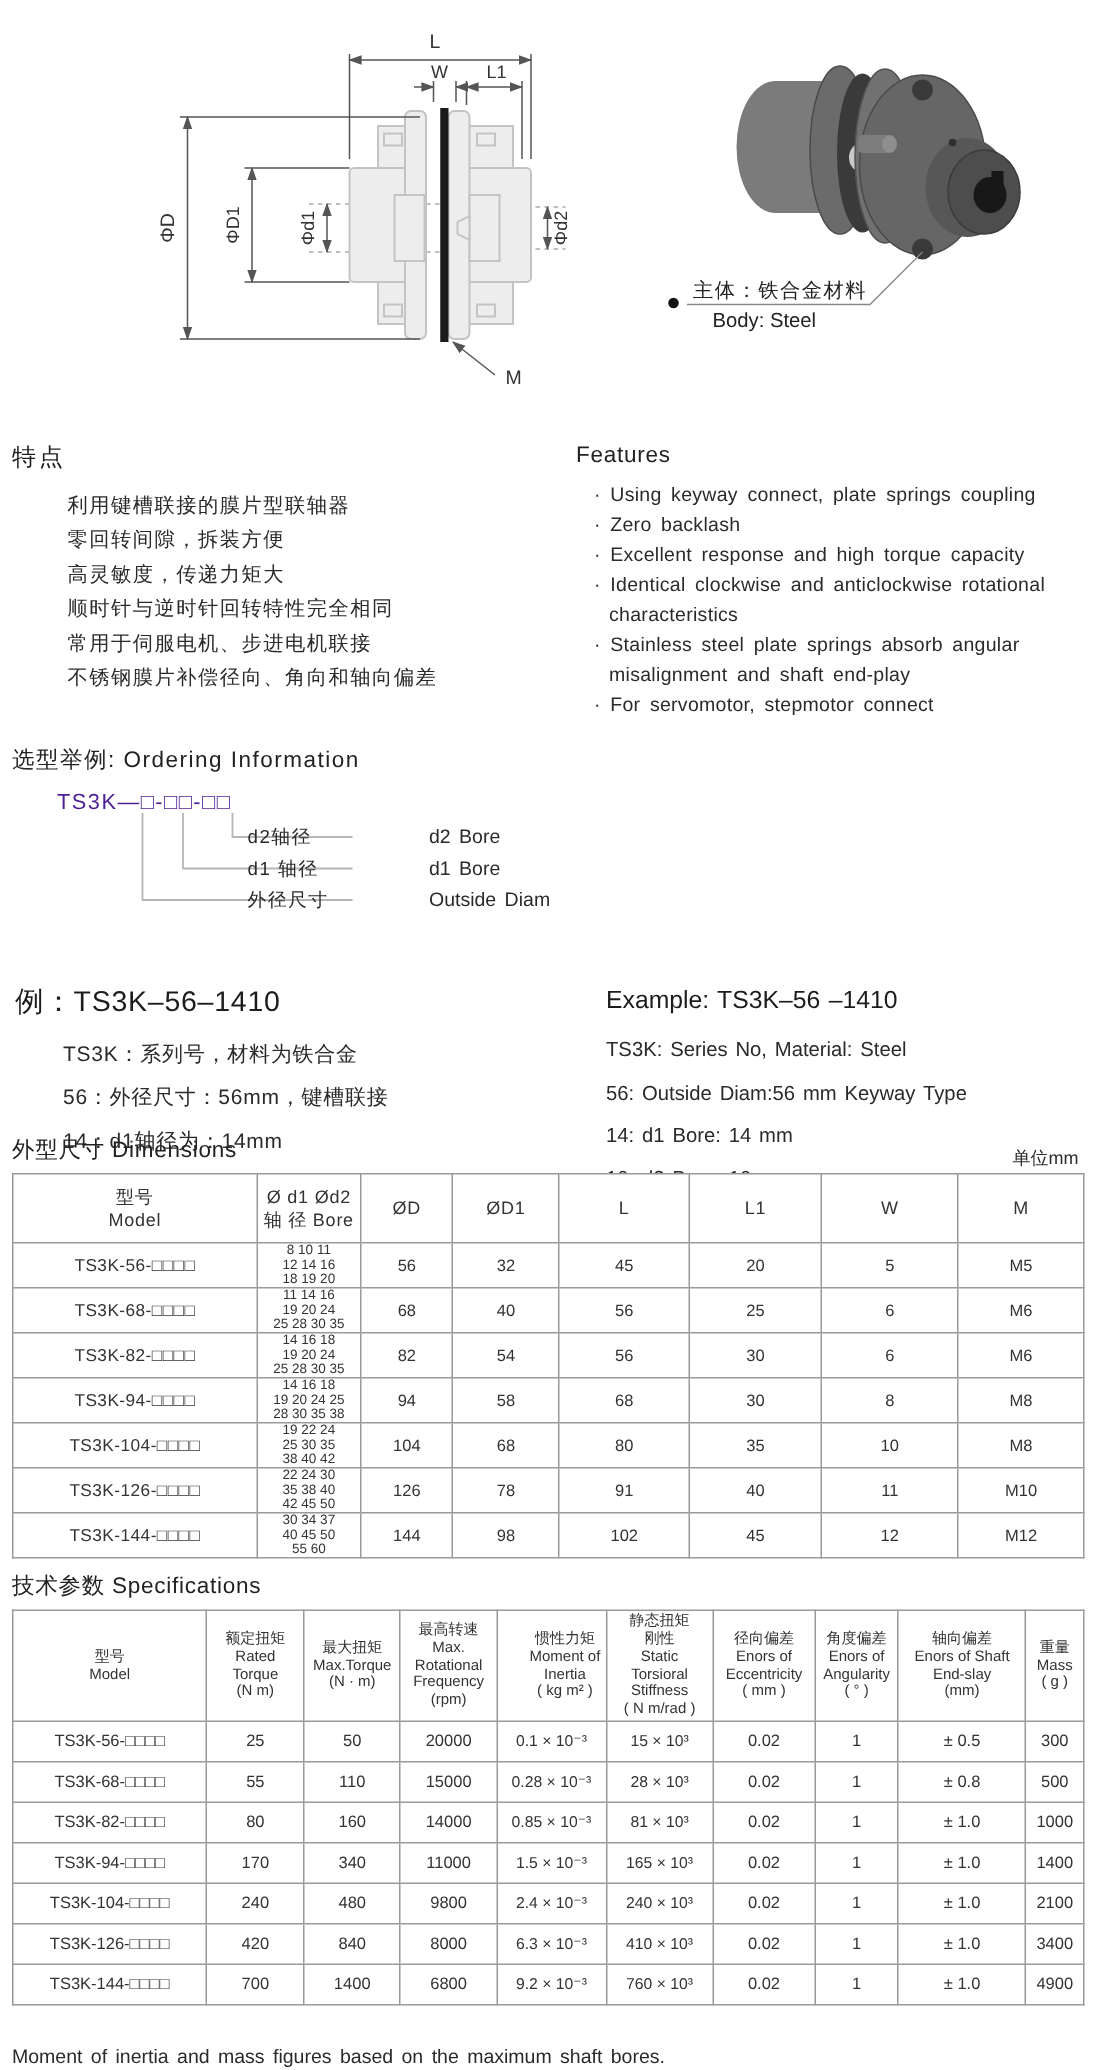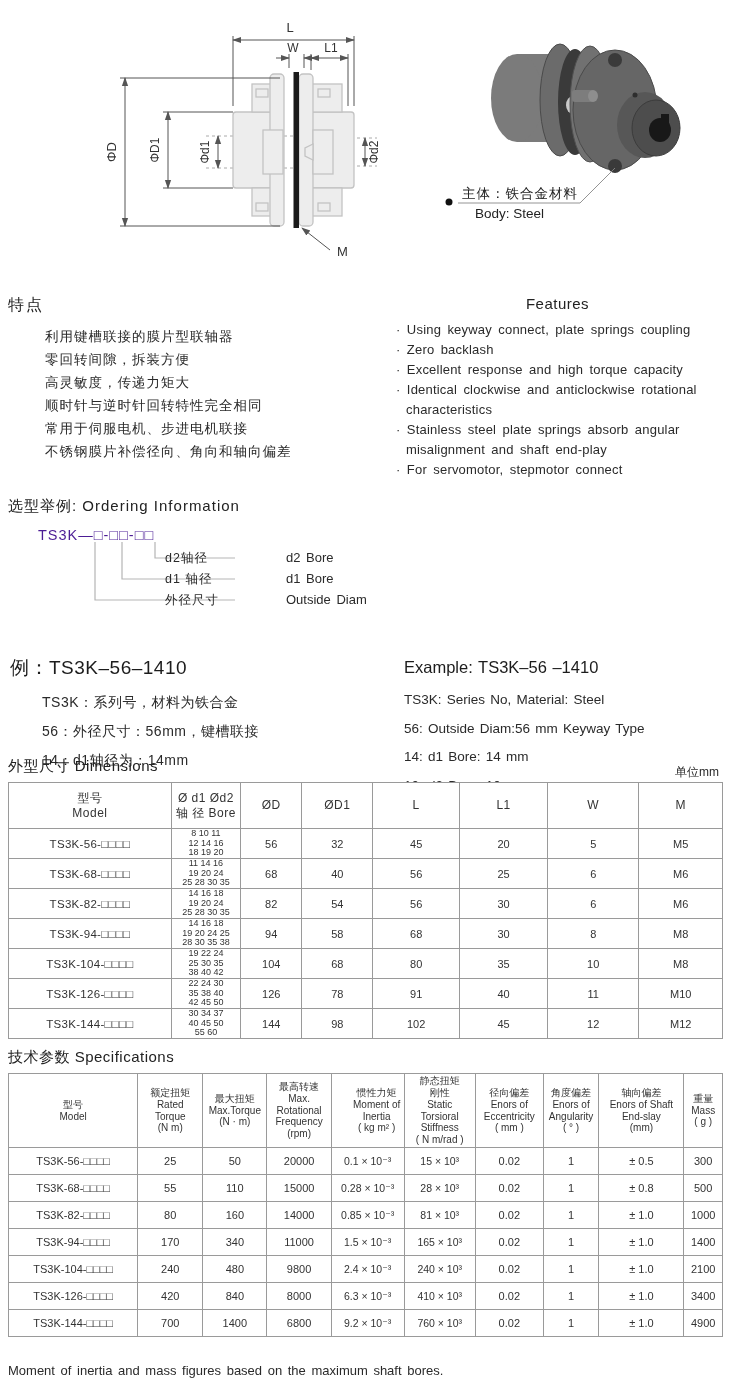--- a/index.html
+++ b/index.html
@@ -1,19 +1,19 @@
 <!DOCTYPE html>
 <html><head>
 <meta charset="utf-8">
 <style>
   html,body{margin:0;padding:0;background:#fff;}
   body{width:731px;height:1380px;position:relative;font-family:"Liberation Sans","DejaVu Sans",sans-serif;color:#333;}
   .abs{position:absolute;}
   
-  .sec-title{font-size:15px;color:#222;letter-spacing:0.5px;text-align:center;}
+  .sec-title{font-size:15px;color:#222;letter-spacing:0.5px;}
   .zh-title{font-size:16px;letter-spacing:2px;color:#1d1d1d;}
   
   .feat-zh-items{margin-top:9px;margin-left:37px;}
   .feat-zh-items .list-item{font-size:13.5px;line-height:23px;letter-spacing:1px;color:#2a2a2a;}
   .feat-en{width:347px;}
   .feat-en-items{margin-top:8px;margin-left:12px;}
   .feat-en-items .list-item{font-size:13px;line-height:20px;color:#2a2a2a;word-spacing:2.5px;letter-spacing:0.2px;padding-left:10px;text-indent:-10px;}
   .feat-en-items .list-item::before{content:"· ";}
   
   .order-code{font-size:14.5px;letter-spacing:1px;color:#4c1d95;}

